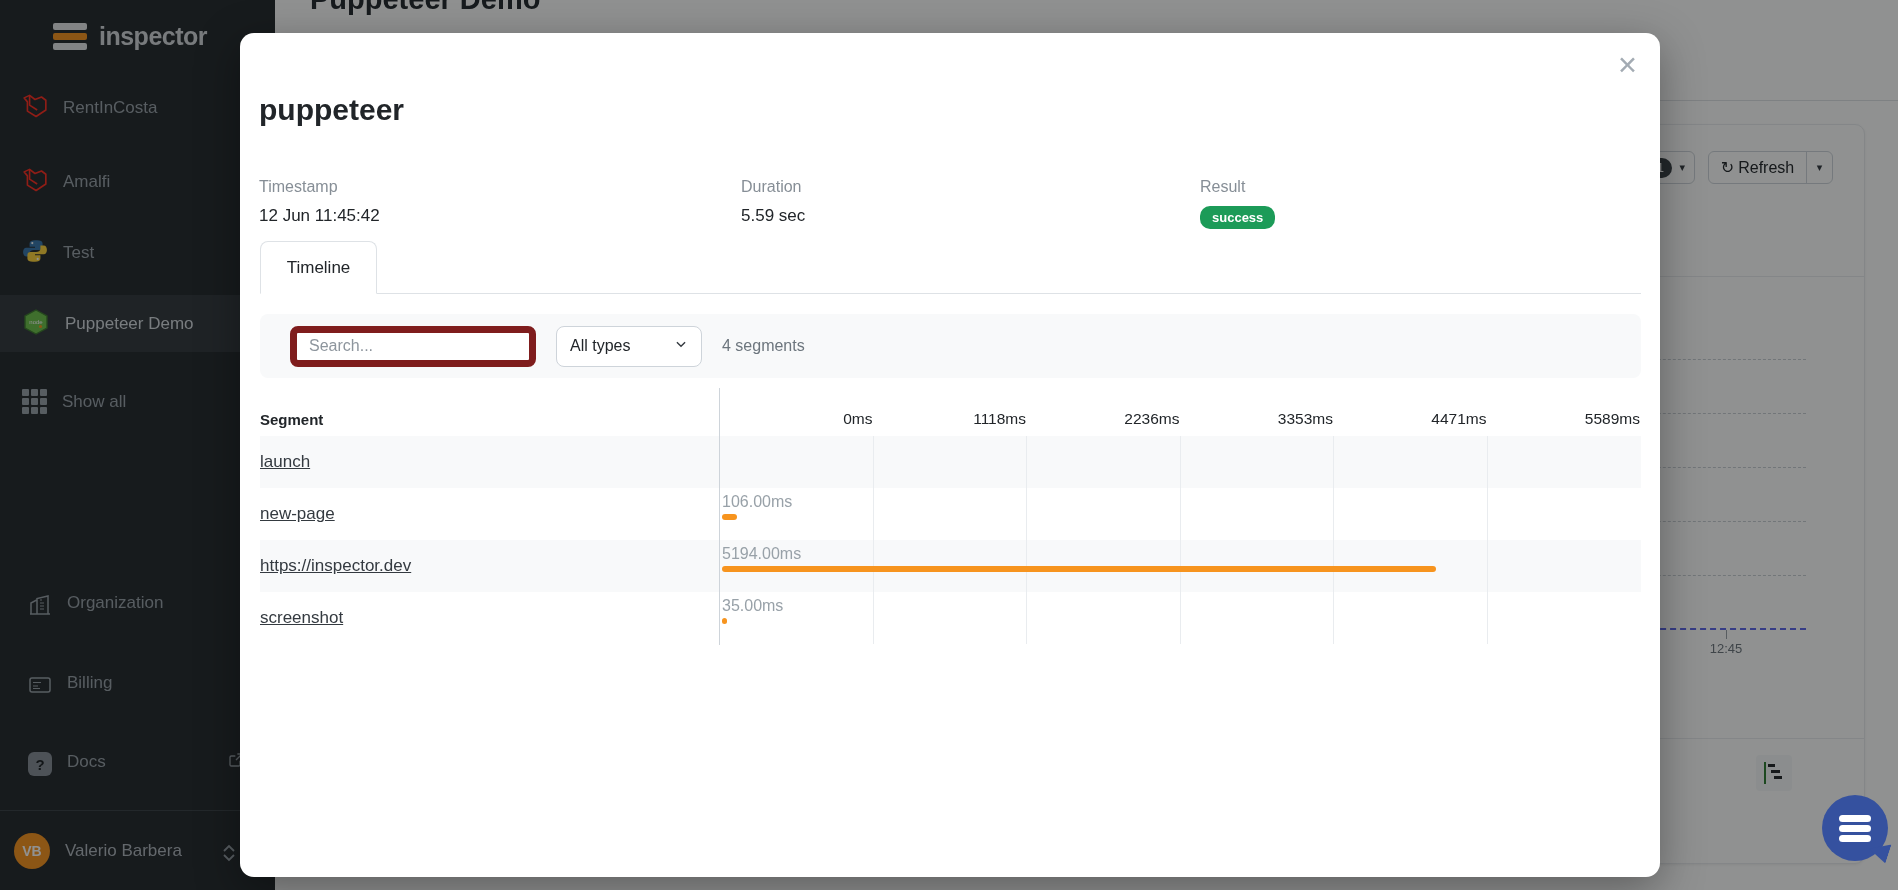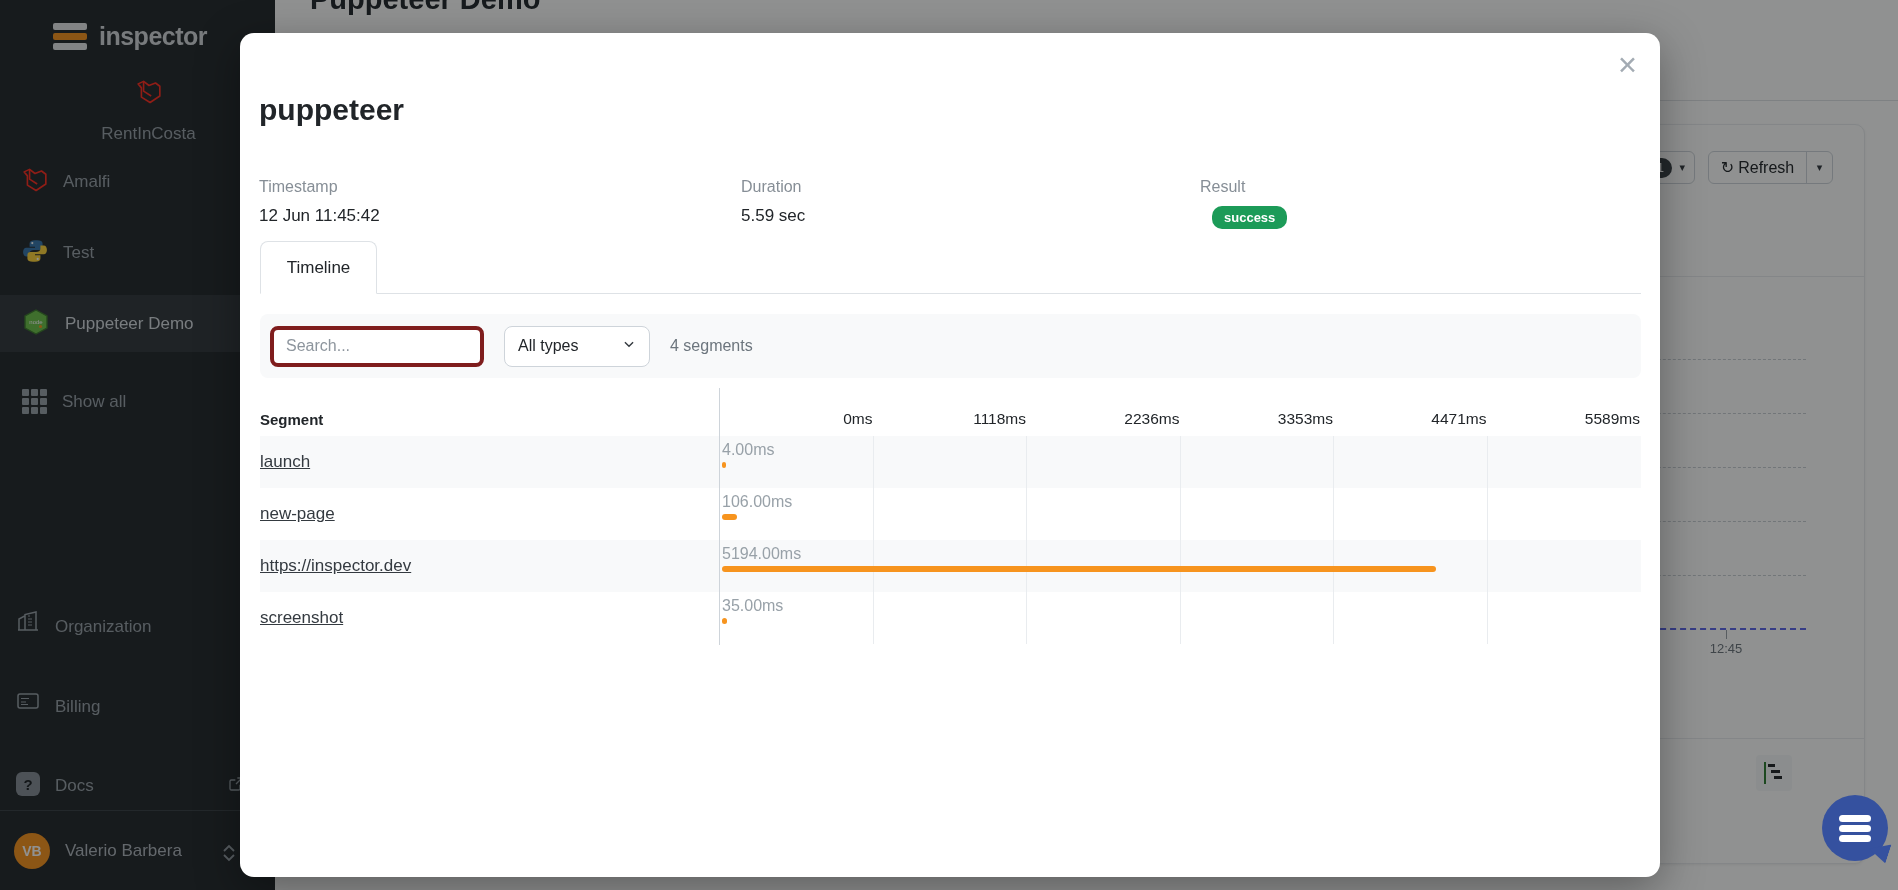--- a/index.html
+++ b/index.html
@@ -11,22 +11,22 @@
   .sidebar { position:absolute; left:0; top:0; width:275px; height:890px; background:#24282d; z-index:1; }
   .logo { position:absolute; left:53px; top:22px; display:flex; align-items:center; gap:12px; }
   .logo-bars { display:flex; flex-direction:column; gap:3px; }
   .logo-bars span { display:block; width:34px; height:7px; border-radius:2px; background:#e6e8ea; }
   .logo-bars span.mid { background:#f7941e; }
   .logo-text { font-size:25px; font-weight:700; color:#d3d7db; letter-spacing:-0.5px; }
   .side-item { position:absolute; left:0; width:275px; height:57px; display:flex; align-items:center; gap:15px; padding-left:22px; cursor:pointer; }
   .side-item .lbl { font-size:17px; color:#98a1a8; white-space:nowrap; }
   .side-item.sel { background:#32373d; }
   .side-item.sel .lbl { color:#d4d9de; }
-  .si1{top:79px;flex-direction:column;} .si2{top:153px;} .si3{top:224px;} .si4{top:295px;} .si5{top:373px;}
-  .side-foot { position:absolute; left:0; width:275px; height:44px; display:flex; align-items:flex-end; gap:15px; padding-left:16px; cursor:pointer; }
+  .si1{top:79px;} .si2{top:153px;} .si3{top:224px;} .si4{top:295px;} .si5{top:373px;}
+  .side-foot { position:absolute; left:0; width:275px; height:44px; display:flex; align-items:flex-start; gap:15px; padding-left:28px; cursor:pointer; }
   .side-foot .lbl { font-size:17px; color:#98a1a8; }
   .sf1{top:593px;} .sf2{top:673px;} .sf3{top:752px;}
   .q-tile { width:24px; height:24px; border-radius:6px; background:#858d95; color:#1b1f23; font-size:15px; font-weight:700; display:flex; align-items:center; justify-content:center; }
   .ext-ic { position:absolute; left:228px; }
   .side-divider { position:absolute; left:0; top:810px; width:275px; height:1px; background:#3a4046; }
   .user-row { position:absolute; left:0; top:811px; width:275px; height:79px; display:flex; align-items:center; gap:15px; padding-left:14px; cursor:pointer; }
   .avatar { width:36px; height:36px; border-radius:50%; background:#f7941e; color:#fff; font-size:14px; font-weight:700; display:flex; align-items:center; justify-content:center; }
   .user-name { font-size:17px; color:#aeb5bc; white-space:nowrap; }
   .updown { position:absolute; left:222px; top:33px; }
   .grid-ic { display:grid; grid-template-columns:repeat(3,7px); grid-template-rows:repeat(3,7px); gap:2px; }
@@ -64,21 +64,21 @@
   .close-x { position:absolute; right:22px; top:20px; font-size:25px; color:#a3abb3; background:none; border:none; cursor:pointer; line-height:1; }
   .m-title { position:absolute; left:19px; top:60px; font-size:30px; font-weight:700; color:#212529; }
   .field { position:absolute; top:145px; }
   .f-ts{left:19px;} .f-du{left:501px;} .f-re{left:960px;}
   .f-label { font-size:16px; color:#868e96; margin-bottom:10px; }
   .f-value { font-size:17px; color:#212529; font-weight:500; }
   .badge-success { display:inline-block; background:#1c9b58; color:#fff; font-size:13px; font-weight:700; padding:4px 12px; border-radius:10px; }
   .tabline { position:absolute; left:20px; right:19px; top:260px; height:1px; background:#dee2e6; }
   .tab { position:absolute; left:20px; top:208px; width:117px; height:53px; background:#fff; border:1px solid #dee2e6; border-bottom:1px solid #fff; border-radius:8px 8px 0 0; display:flex; align-items:center; justify-content:center; font-size:17px; color:#212529; cursor:pointer; z-index:2; }
   .filters { position:absolute; left:20px; right:19px; top:281px; height:64px; background:#f8f9fa; border-radius:8px; display:flex; align-items:center; padding-left:10px; gap:20px; }
-  .search-inp { width:214px; height:41px; border:4px solid #7f1d1d; border-radius:8px; background:#fff; font-size:16px; padding:0 12px; color:#212529; font-family:inherit; }
+  .search-inp { width:246px; height:41px; border:7px solid #7f1d1d; border-radius:8px; background:#fff; font-size:16px; padding:0 12px; color:#212529; font-family:inherit;margin-left:20px; }
   .search-inp::placeholder { color:#8d959d; }
   .type-sel { width:146px; height:41px; border:1px solid #ced4da; border-radius:8px; background:#fff; display:flex; align-items:center; justify-content:space-between; padding:0 13px; font-size:16px; color:#212529; cursor:pointer; }
   .seg-count { font-size:16px; color:#6c757d; }
   .ttable { position:absolute; left:20px; right:19px; top:363px; height:248px; }
   .t-sep { position:absolute; left:459px; top:-8px; width:1px; height:257px; background:#ced4da; }
   .t-guide { position:absolute; top:40px; width:1px; height:208px; background:#e9ecef; }
   .tg1{left:613px;} .tg2{left:766px;} .tg3{left:920px;} .tg4{left:1073px;} .tg5{left:1227px;}
   .t-head { display:flex; height:40px; align-items:flex-end; padding-bottom:8px; }
   .t-head .seg-h { width:459px; font-size:15px; font-weight:700; color:#212529; }
   .tlh { display:flex; width:921px; }
@@ -240,21 +240,21 @@
     <div class="field f-ts">
       <div class="f-label">Timestamp</div>
       <div class="f-value">12 Jun 11:45:42</div>
     </div>
     <div class="field f-du">
       <div class="f-label">Duration</div>
       <div class="f-value">5.59 sec</div>
     </div>
     <div class="field f-re">
       <div class="f-label">Result</div>
-      <div><span class="badge-success" style="background: rgb(28, 155, 88); margin-left: 12px;">success</span></div>
+      <div><span class="badge-success" style="background: rgb(28, 155, 88);">success</span></div>
     </div>
 
     <div class="tabline"></div>
     <div class="tab">Timeline</div>
 
     <div class="filters">
       <input class="search-inp" type="text" placeholder="Search..." style="">
       <div class="type-sel">
         <span>All types</span>
         <span><svg width="14" height="14" viewBox="0 0 24 24" fill="none" stroke="#343a40" stroke-width="2.4">
@@ -281,24 +281,20 @@
           <div>3353ms</div>
           <div>4471ms</div>
           <div>5589ms</div>
         </div>
       </div>
 
       <div class="t-row alt">
         <div class="name-cell">
             <a>launch</a>
           </div>
-        <div class="tl-cell">
-            <div class="tl-val">4.00ms</div>
-            <div class="bar" style="background: rgb(247, 148, 30); width: 4px;"></div>
-          </div>
       </div>
       <div class="t-row">
         <div class="name-cell">
             <a>new-page</a>
           </div>
         <div class="tl-cell">
             <div class="tl-val">106.00ms</div>
             <div class="bar" style="background: rgb(247, 148, 30); width: 14.6px;"></div>
           </div>
       </div>

